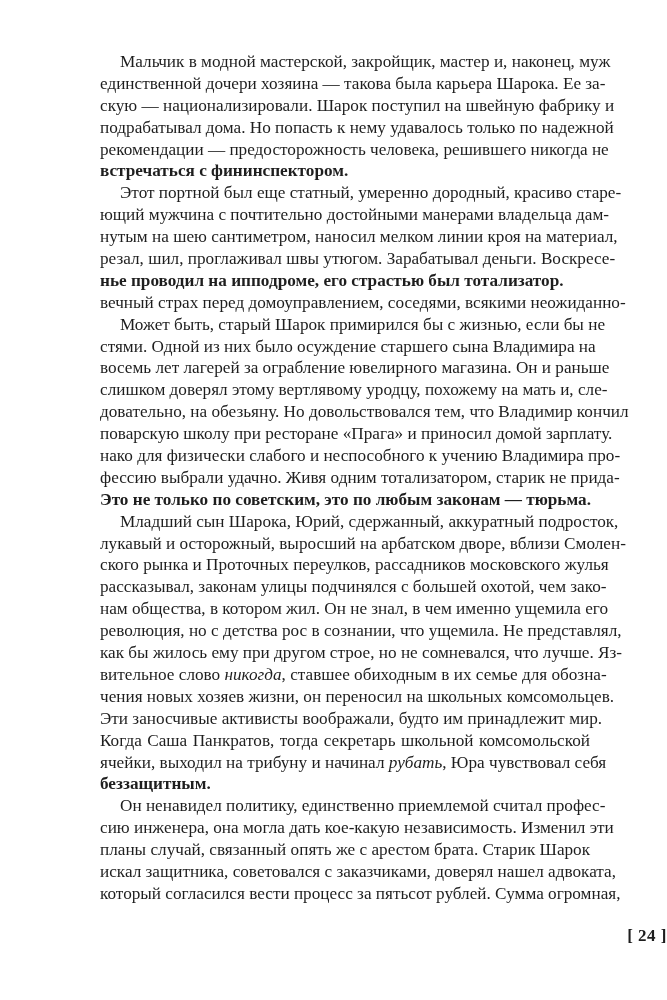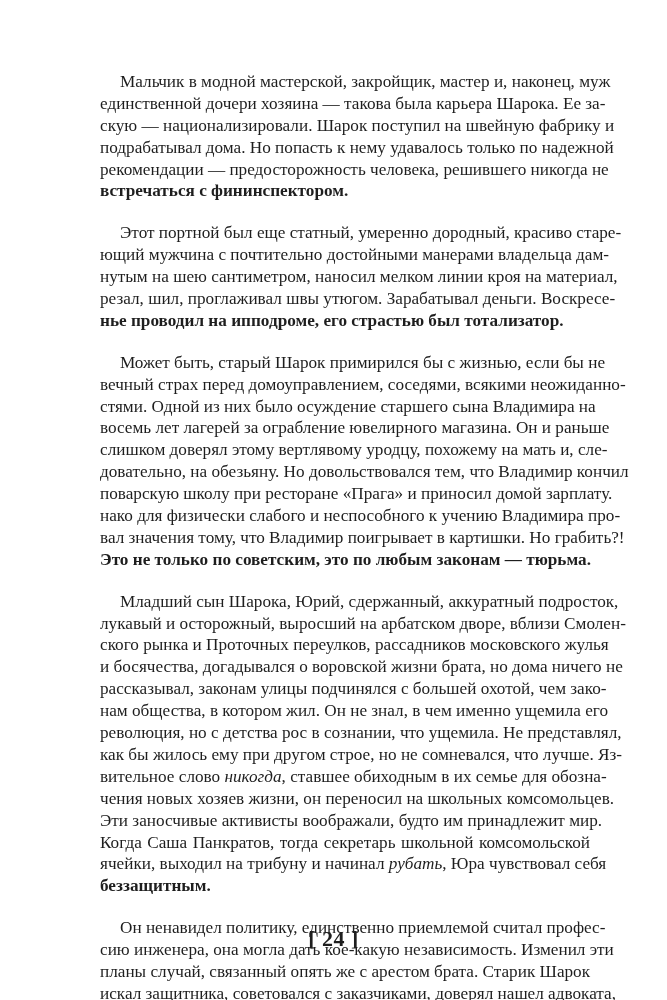--- a/index.html
+++ b/index.html
@@ -31,35 +31,34 @@
       text-align-last: justify;
       overflow: visible;
     }
     .line.last {
       text-align-last: left;
       font-weight: bold;
     }
     .line.indent {
       padding-left: 20px;
       width: 470px;
-      margin-top: 20px;
     }
     .line:not(.indent) {
       width: 490px;
     }
     .line em {
       font-style: italic;
     }
     .page-number {
       position: absolute;
       top: 926px;
       left: 0;
       width: 667px;
-      text-align: center;
-      font-size: 22px;
+      text-align: right;
+      font-size: 17px;
       font-weight: bold;
       color: #1e1e1e;
       letter-spacing: 0.5px;
     }
   </style>
 </head>
 <body>
 
 <div class="page" id="page">
     <div>
@@ -71,36 +70,35 @@
       <span class="line last">встречаться с фининспектором.</span>
     </div>
     <div>
       <span class="line indent">Этот портной был еще статный, умеренно дородный, красиво старе-</span>
       <span class="line">ющий мужчина с почтительно достойными манерами владельца дам-</span>
       <span class="line">нутым на шею сантиметром, наносил мелком линии кроя на материал,</span>
       <span class="line">резал, шил, проглаживал швы утюгом. Зарабатывал деньги. Воскресе-</span>
       <span class="line last">нье проводил на ипподроме, его страстью был тотализатор.</span>
     </div>
     <div>
+      <span class="line">вечный страх перед домоуправлением, соседями, всякими неожиданно-</span>
       <span class="line indent">Может быть, старый Шарок примирился бы с жизнью, если бы не</span>
-      <span class="line">вечный страх перед домоуправлением, соседями, всякими неожиданно-</span>
       <span class="line">стями. Одной из них было осуждение старшего сына Владимира на</span>
       <span class="line">восемь лет лагерей за ограбление ювелирного магазина. Он и раньше</span>
       <span class="line">слишком доверял этому вертлявому уродцу, похожему на мать и, сле-</span>
       <span class="line">довательно, на обезьяну. Но довольствовался тем, что Владимир кончил</span>
       <span class="line">поварскую школу при ресторане «Прага» и приносил домой зарплату.</span>
       <span class="line">нако для физически слабого и неспособного к учению Владимира про-</span>
-      <span class="line">вал значения тому, что Владимир поигрывает в картишки. Но грабить?!</span>
+      <span class="line">фессию выбрали удачно. Живя одним тотализатором, старик не прида-</span>
       <span class="line last">Это не только по советским, это по любым законам — тюрьма.</span>
     </div>
     <div>
       <span class="line indent">Младший сын Шарока, Юрий, сдержанный, аккуратный подросток,</span>
       <span class="line">лукавый и осторожный, выросший на арбатском дворе, вблизи Смолен-</span>
       <span class="line">ского рынка и Проточных переулков, рассадников московского жулья</span>
-      <span class="line">и босячества, догадывался о воровской жизни брата, но дома ничего не</span>
       <span class="line">рассказывал, законам улицы подчинялся с большей охотой, чем зако-</span>
       <span class="line">нам общества, в котором жил. Он не знал, в чем именно ущемила его</span>
       <span class="line">революция, но с детства рос в сознании, что ущемила. Не представлял,</span>
       <span class="line">как бы жилось ему при другом строе, но не сомневался, что лучше. Яз-</span>
       <span class="line">вительное слово <em>никогда</em>, ставшее обиходным в их семье для обозна-</span>
       <span class="line">чения новых хозяев жизни, он переносил на школьных комсомольцев.</span>
       <span class="line">Эти заносчивые активисты воображали, будто им принадлежит мир.</span>
       <span class="line">Когда Саша Панкратов, тогда секретарь школьной комсомольской</span>
       <span class="line">ячейки, выходил на трибуну и начинал <em>рубать</em>, Юра чувствовал себя</span>
       <span class="line last">беззащитным.</span>

